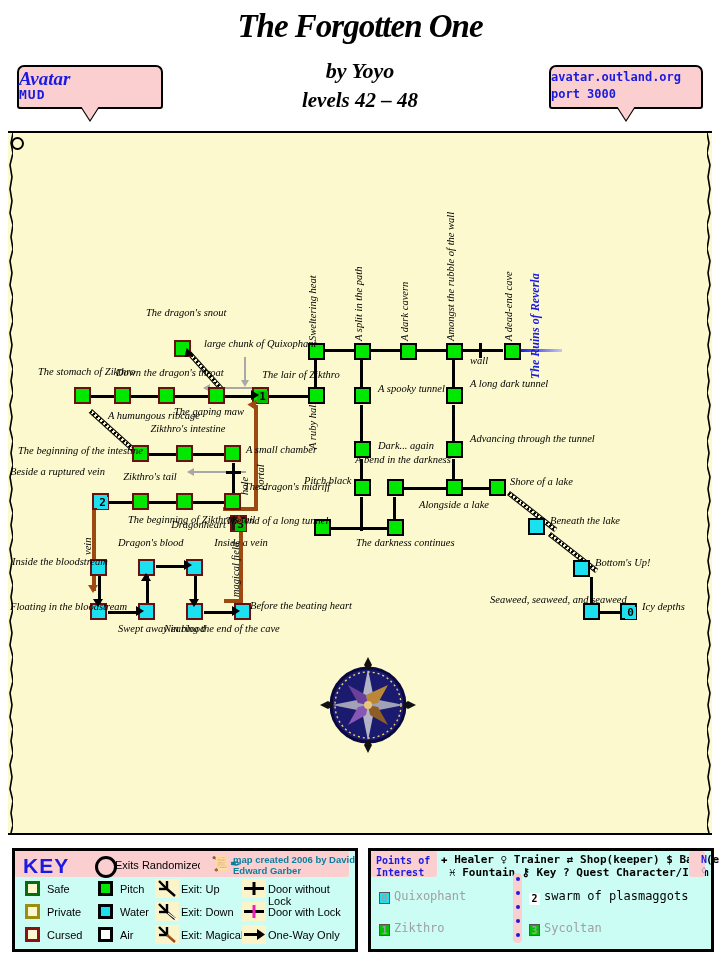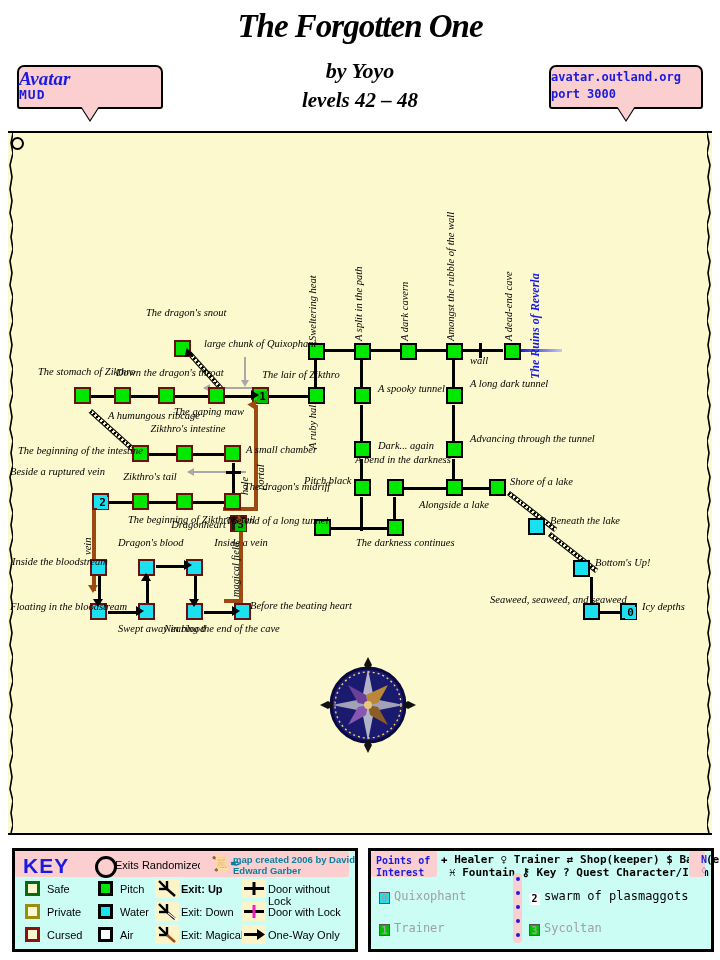--- a/index.html
+++ b/index.html
@@ -422,21 +422,21 @@
   <div class="key-sw" style="left:83px;top:76px;background:#ffffff;border:3px solid #000;"></div>
   <div class="key-txt" style="left:105px;top:78px;">Air</div>
 
   <div class="key-icn" style="left:140px;top:28px;">
     <svg width="24" height="19" viewBox="0 0 24 19">
         <path d="M4,2 L12,10 L20,17" stroke="#000" stroke-width="2.4" fill="none"></path>
         <path d="M12,10 L12,2" stroke="#000" stroke-width="2.4"></path>
         <path d="M12,10 L4,10" stroke="#000" stroke-width="2.4"></path>
       </svg>
   </div>
-  <div class="key-txt" style="left:166px;top:32px;font-weight:bold;">Exit: Up</div>
+  <div class="key-txt" style="left:166px;top:32px;">Exit: Up</div>
   <div class="key-icn" style="left:140px;top:51px;">
     <svg width="24" height="19" viewBox="0 0 24 19">
         <path d="M4,2 L12,10 L20,17" stroke="#000" stroke-width="2.4" fill="none"></path>
         <path d="M12,10 L12,2" stroke="#000" stroke-width="2.4"></path>
         <path d="M12,10 L4,10" stroke="#000" stroke-width="2.4"></path>
         <path d="M13,11 L22,18" stroke="#fff" stroke-width="1.1"></path>
       </svg>
   </div>
   <div class="key-txt" style="left:166px;top:55px;">Exit: Down</div>
   <div class="key-icn" style="left:140px;top:74px;">
@@ -489,21 +489,21 @@
   <div class="dot" style="left:145px;top:26px;"></div>
   <div class="dot" style="left:145px;top:40px;"></div>
   <div class="dot" style="left:145px;top:54px;"></div>
   <div class="dot" style="left:145px;top:68px;"></div>
   <div class="dot" style="left:145px;top:82px;"></div>
 
   <div class="poi-entry" style="left:8px;top:38px;">
     <span class="poi-chip" style="background:#1ae0f0;">0</span><span>Quixophant</span>
   </div>
   <div class="poi-entry" style="left:8px;top:70px;">
-    <span class="poi-chip" style="background:#00c000;">1</span><span>Trainer</span>
+    <span class="poi-chip" style="background:#00c000;">1</span><span>Zikthro</span>
   </div>
   <div class="poi-entry on" style="left:158px;top:38px;">
     <span class="poi-chip" style="background:#fff;border:none;color:#000;">2</span><span>swarm of plasmaggots</span>
   </div>
   <div class="poi-entry" style="left:158px;top:70px;">
     <span class="poi-chip" style="background:#00c000;">3</span><span>Sycoltan</span>
   </div>
 </div>
 
 </body></html>

